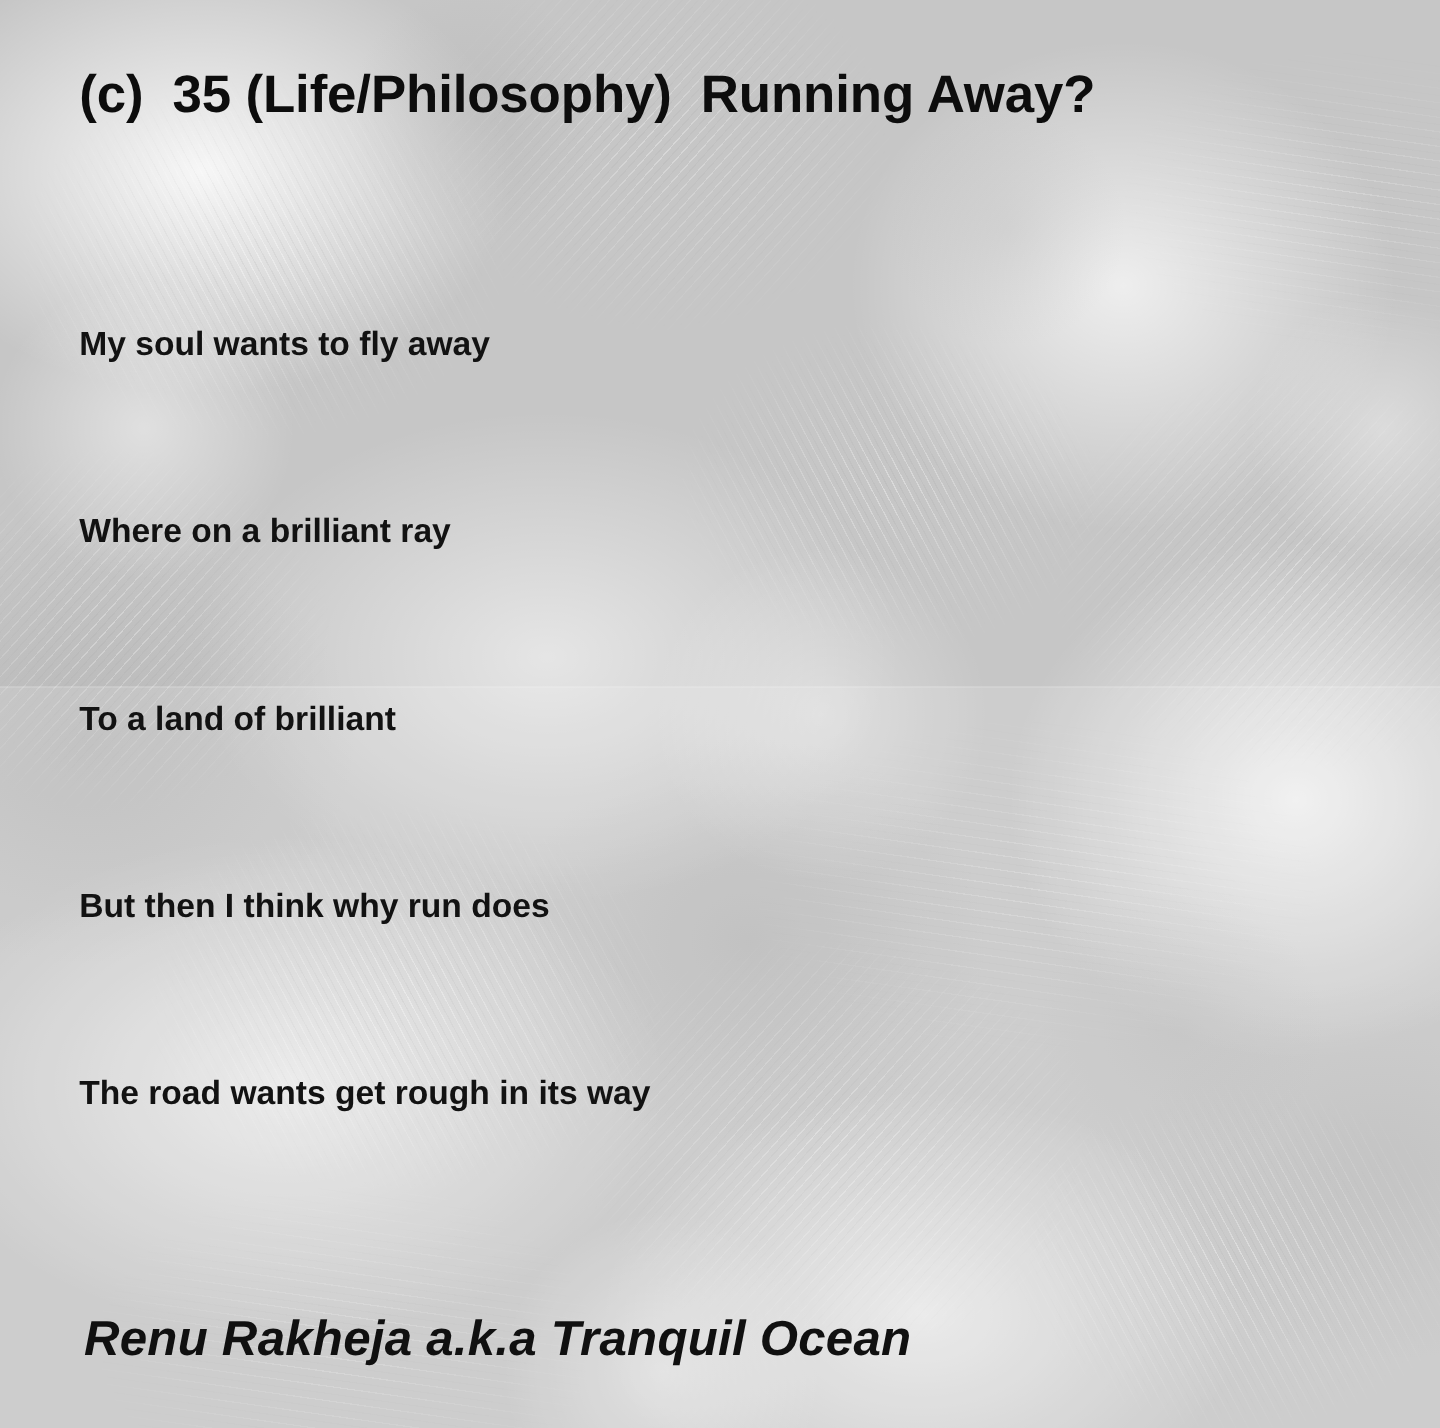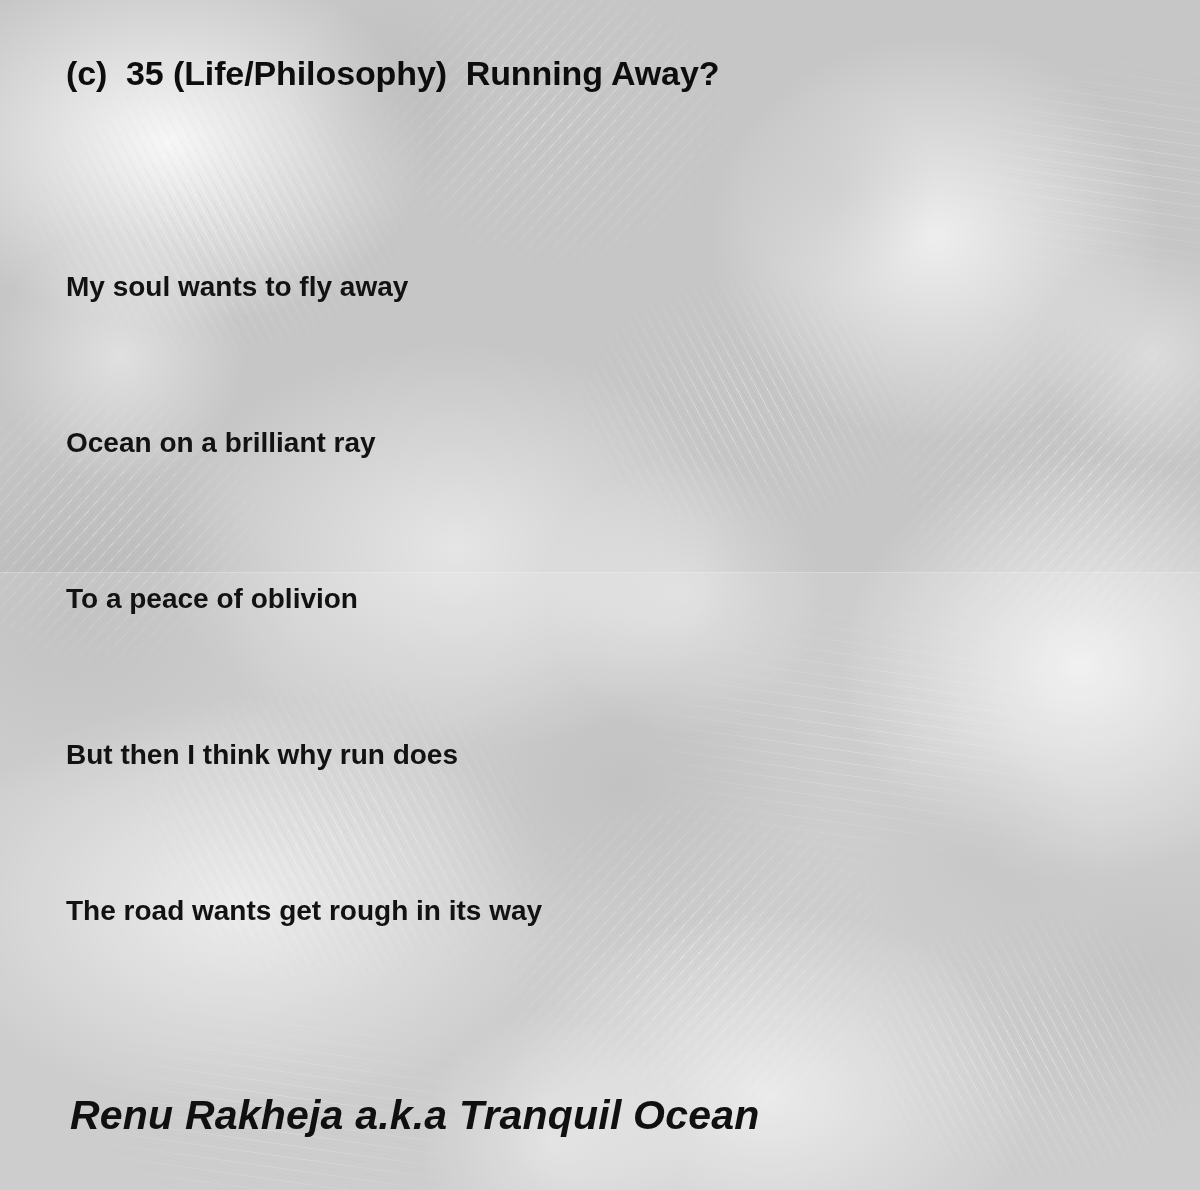--- a/index.html
+++ b/index.html
@@ -148,21 +148,21 @@
   .content {
     position: absolute;
     inset: 0;
     color: #111111;
   }
 
   .poem-title {
     position: absolute;
     left: 66px;
     top: 54px;
-    font-size: 34px;
+    font-size: 44px;
     font-weight: bold;
     letter-spacing: -0.1px;
     white-space: pre;
     line-height: 1.15;
     color: #0d0d0d;
   }
 
   .stanza {
     position: absolute;
     left: 66px;
@@ -206,22 +206,22 @@
 
   <div class="seam-lower"></div>
   <div class="seam-line"></div>
 
   <div class="content">
 
     <div class="poem-title">(c)  35 (Life/Philosophy)  Running Away?</div>
 
     <div class="stanza stanza-one">
       <span class="poem-line">My soul wants to fly away</span>
-      <span class="poem-line">Ocean on a brilliant ray</span>
-      <span class="poem-line">To a peace of oblivion</span>
+      <span class="poem-line">Where on a brilliant ray</span>
+      <span class="poem-line">To a land of brilliant</span>
       
       
     </div>
 
     <div class="stanza stanza-two">
       <span class="poem-line">But then I think why run does</span>
       <span class="poem-line">The road wants get rough in its way</span>
       
       
       

